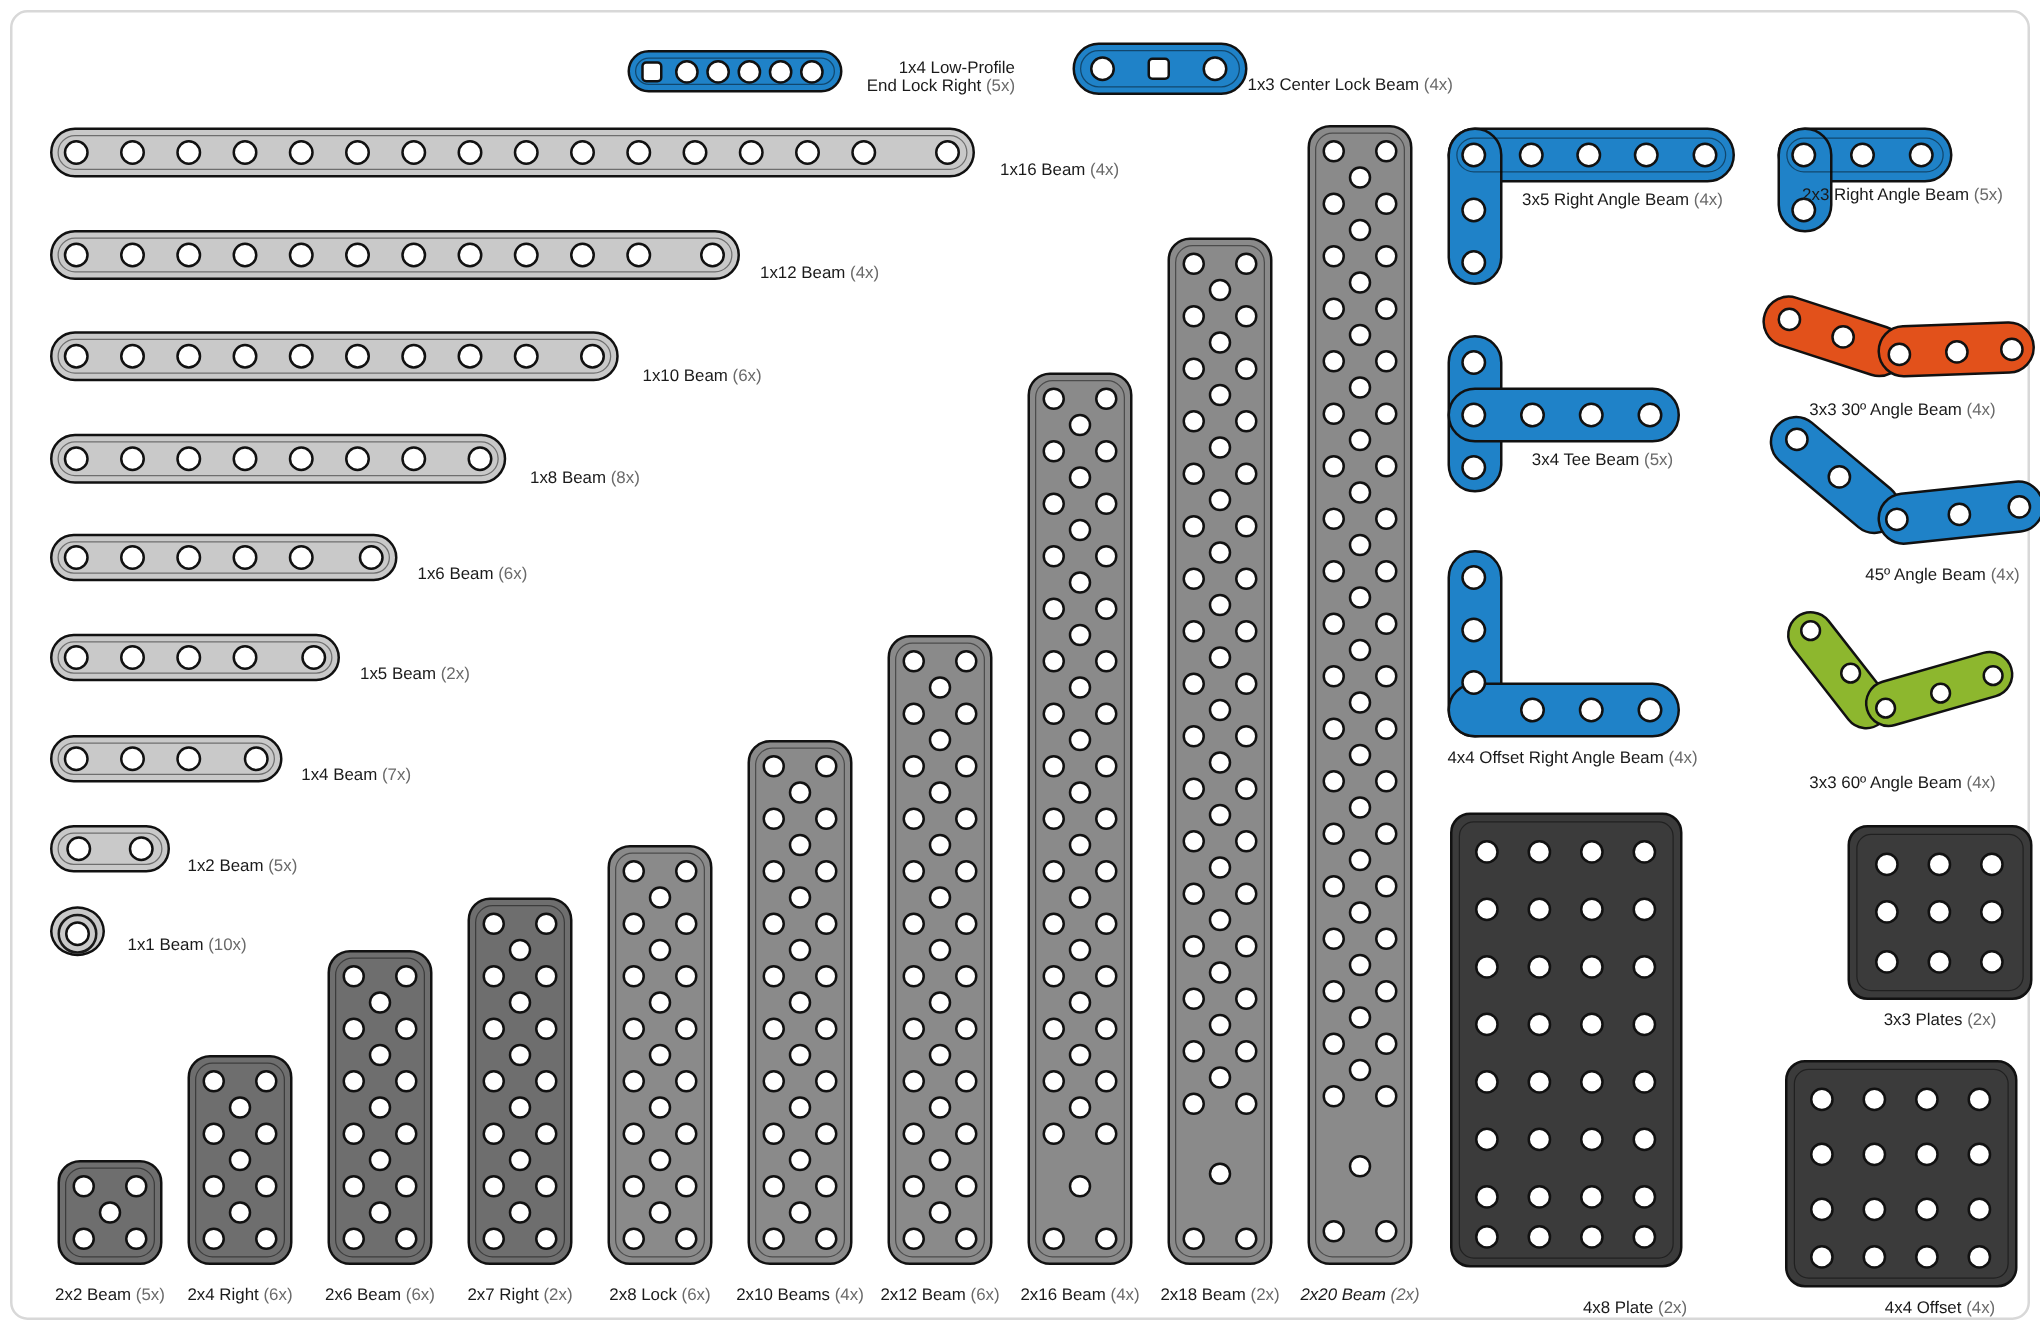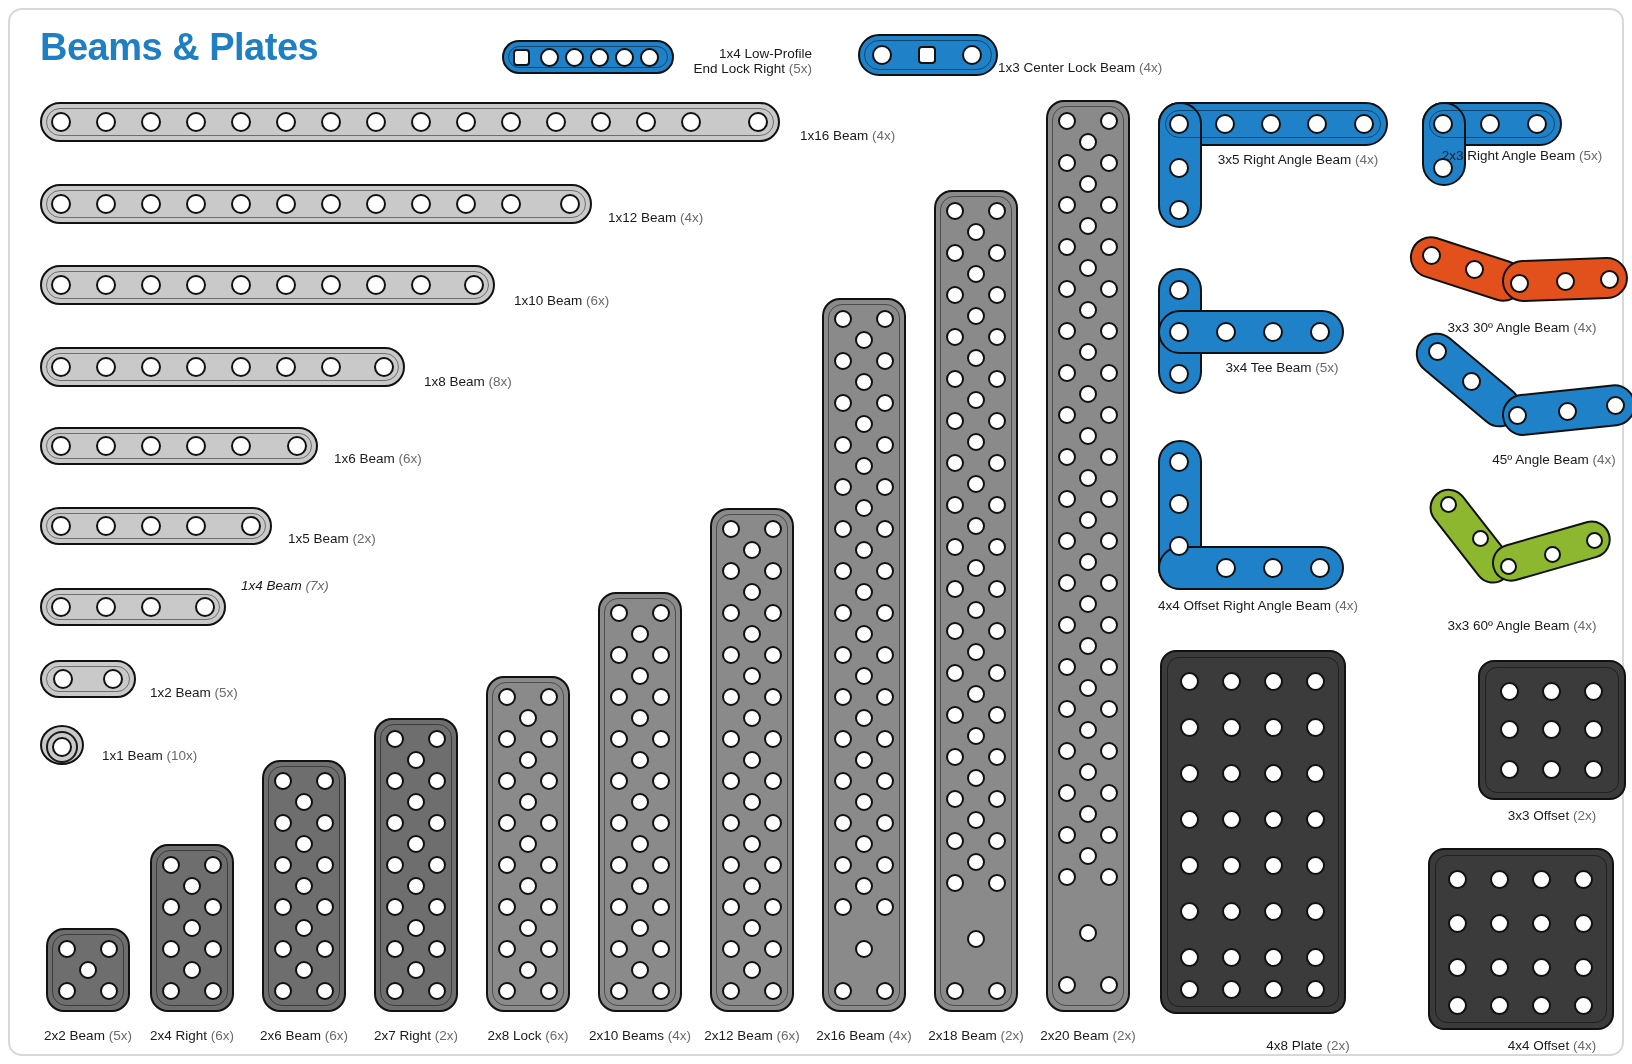--- a/index.html
+++ b/index.html
@@ -26,21 +26,20 @@
   .ring{position:absolute;border-radius:50%;border:2px solid #1a1a1a;box-sizing:border-box;}
   .armwrap{position:absolute;}
   .arm{position:absolute;box-sizing:border-box;border:2.5px solid #111;border-radius:999px;}
   .inner{position:absolute;border-radius:999px;border:1.4px solid rgba(0,0,0,.45);box-sizing:border-box;}
 </style>
 </head>
 <body>
 
 <div id="sheet">
 
-  <div class="title">Beams &amp; Plates</div>
 
   <div class="part" style="left:492px;top:30px;">
     <div class="beam c-blue" style="left:0;top:0;width:172px;height:34px;"></div>
     <div class="inner" style="left:6px;top:6px;width:160px;height:22px;"></div>
     <div class="holeR" style="left:11px;top:9px;width:17px;height:17px;"></div>
     <div class="hole" style="left:38px;top:8px;width:19px;height:19px;"></div>
     <div class="hole" style="left:63px;top:8px;width:19px;height:19px;"></div>
     <div class="hole" style="left:88px;top:8px;width:19px;height:19px;"></div>
     <div class="hole" style="left:113px;top:8px;width:19px;height:19px;"></div>
     <div class="hole" style="left:138px;top:8px;width:19px;height:19px;"></div>
@@ -175,21 +174,21 @@
   </div>
 
   <div class="part" style="left:30px;top:578px;">
     <div class="beam g-light" style="left:0;top:0;width:186px;height:38px;"></div>
     <div class="inner" style="left:6px;top:6px;width:174px;height:26px;"></div>
     <div class="hole" style="left:11px;top:9px;width:20px;height:20px;"></div>
     <div class="hole" style="left:56px;top:9px;width:20px;height:20px;"></div>
     <div class="hole" style="left:101px;top:9px;width:20px;height:20px;"></div>
     <div class="hole" style="left:155px;top:9px;width:20px;height:20px;"></div>
   </div>
-  <div class="lbl" style="left:231px;top:568px;font-style:italic;">
+  <div class="lbl" style="left:231px;top:602px;">
     <span>1x4 Beam</span>
     <span class="qty">(7x)</span>
   </div>
 
   <div class="part" style="left:30px;top:650px;">
     <div class="beam g-light" style="left:0;top:0;width:96px;height:38px;"></div>
     <div class="inner" style="left:6px;top:6px;width:84px;height:26px;"></div>
     <div class="hole" style="left:13px;top:9px;width:20px;height:20px;"></div>
     <div class="hole" style="left:63px;top:9px;width:20px;height:20px;"></div>
   </div>
@@ -585,21 +584,21 @@
     <div class="hole" style="left:33px;top:453px;width:18px;height:18px;"></div>
     <div class="hole" style="left:33px;top:495px;width:18px;height:18px;"></div>
     <div class="hole" style="left:33px;top:537px;width:18px;height:18px;"></div>
     <div class="hole" style="left:33px;top:579px;width:18px;height:18px;"></div>
     <div class="hole" style="left:33px;top:621px;width:18px;height:18px;"></div>
     <div class="hole" style="left:33px;top:663px;width:18px;height:18px;"></div>
     <div class="hole" style="left:33px;top:705px;width:18px;height:18px;"></div>
     <div class="hole" style="left:33px;top:747px;width:18px;height:18px;"></div>
     <div class="hole" style="left:33px;top:824px;width:18px;height:18px;"></div>
   </div>
-  <div class="lbl ctr" style="left:1078px;top:1018px;">
+  <div class="lbl ctr" style="left:1078px;top:1018px;font-style:italic;">
     <span>2x20 Beam</span>
     <span class="qty">(2x)</span>
   </div>
 
   <div class="part" style="left:1150px;top:640px;">
     <div class="plate g-black" style="left:0;top:0;width:186px;height:364px;"></div>
     <div class="inner" style="left:7px;top:7px;width:172px;height:350px;border-radius:12px;"></div>
     <div class="hole" style="left:20px;top:22px;width:19px;height:19px;"></div>
       <div class="hole" style="left:62px;top:22px;width:19px;height:19px;"></div>
       <div class="hole" style="left:104px;top:22px;width:19px;height:19px;"></div>
@@ -645,21 +644,21 @@
       <div class="hole" style="left:64px;top:22px;width:19px;height:19px;"></div>
       <div class="hole" style="left:106px;top:22px;width:19px;height:19px;"></div>
     <div class="hole" style="left:22px;top:60px;width:19px;height:19px;"></div>
       <div class="hole" style="left:64px;top:60px;width:19px;height:19px;"></div>
       <div class="hole" style="left:106px;top:60px;width:19px;height:19px;"></div>
     <div class="hole" style="left:22px;top:100px;width:19px;height:19px;"></div>
       <div class="hole" style="left:64px;top:100px;width:19px;height:19px;"></div>
       <div class="hole" style="left:106px;top:100px;width:19px;height:19px;"></div>
   </div>
   <div class="lbl ctr" style="left:1542px;top:798px;">
-    <span>3x3 Offset</span>
+    <span>3x3 Plates</span>
     <span class="qty">(2x)</span>
   </div>
 
   <div class="part" style="left:1418px;top:838px;">
     <div class="plate g-black" style="left:0;top:0;width:186px;height:182px;"></div>
     <div class="inner" style="left:7px;top:7px;width:172px;height:168px;border-radius:12px;"></div>
     <div class="hole" style="left:20px;top:22px;width:19px;height:19px;"></div>
       <div class="hole" style="left:62px;top:22px;width:19px;height:19px;"></div>
       <div class="hole" style="left:104px;top:22px;width:19px;height:19px;"></div>
       <div class="hole" style="left:146px;top:22px;width:19px;height:19px;"></div>

